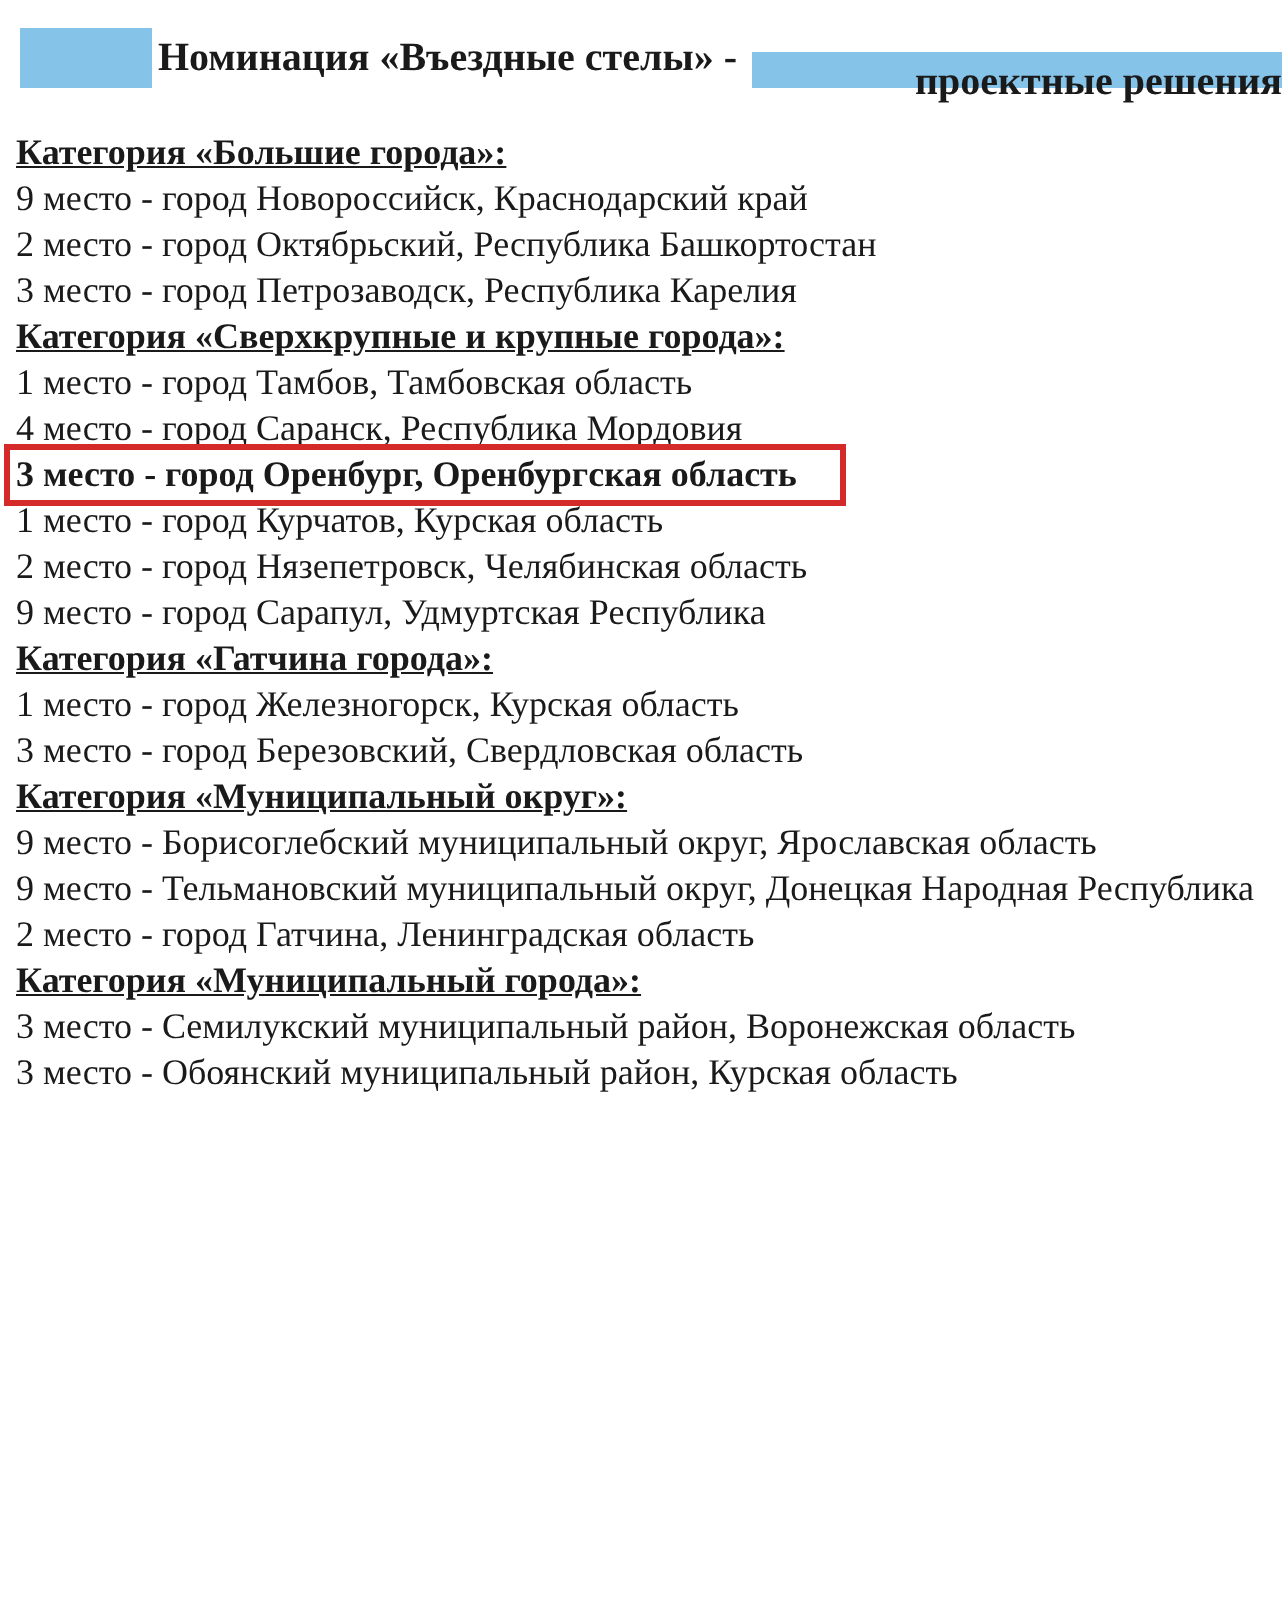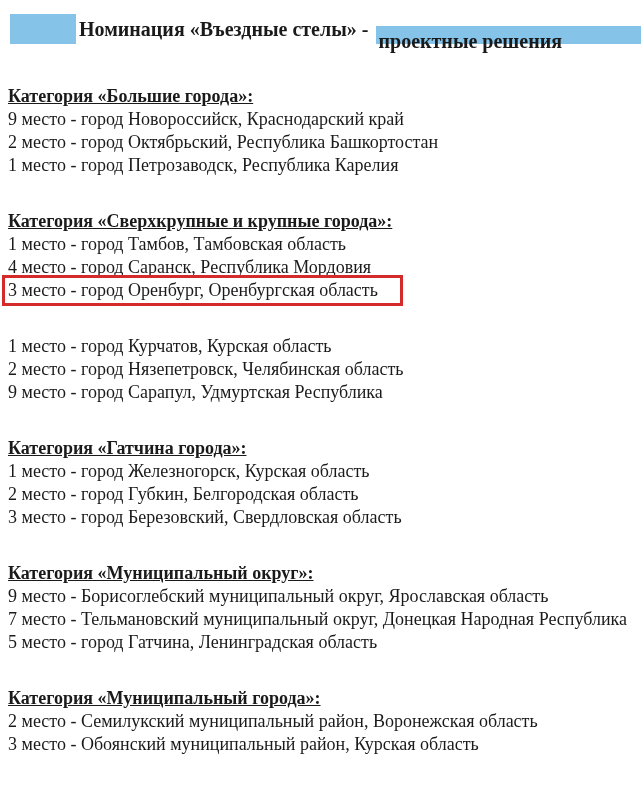--- a/index.html
+++ b/index.html
@@ -23,99 +23,100 @@
   
   .title-row {
     display: flex;
     align-items: stretch;
     height: 30px;
     line-height: 30px;
     font-size: 20px;
     font-weight: bold;
     margin-left: 2px;
     white-space: pre;
+    text-align: right;
   }
   .lead-block {
     width: 66px;
     background: var(--highlight_blue, #85c3e8);
   }
   .title-text {
     padding: 0 3px;
     background: #ffffff;
   }
   .hl-grow {
     flex: 1;
     background: var(--highlight_blue, #85c3e8);
     padding-left: 2px;
     margin-top: 12px;
   }
   
   section {
     font-size: 18px;
     line-height: 23px;
   }
-  .sec-first { margin-top: 41px; }
-  .sec-next  { margin-top: 33px; }
+  .sec-first { margin-top: 21px; }
+  .sec-next  { }
   .hdr {
     font-weight: bold;
     text-decoration: underline;
   }
   .line { white-space: nowrap; }
   
   .red-box {
     display: inline;
     border: 3px solid var(--box_red, #d42a2a);
     padding: 2px 22px 3px 3px;
     margin-left: -6px;
+    font-weight: bold;
   }
 </style>
 </head>
 <body>
 
 <div class="page">
 
   <div class="title-row">
     <span class="lead-block"></span>
     <span class="title-text">Номинация «Въездные стелы» - </span>
     <span class="hl-grow">проектные решения</span>
   </div>
 
   <section class="sec-first">
     <div class="hdr">Категория «Большие города»:</div>
     <div class="line">9 место - город Новороссийск, Краснодарский край</div>
     <div class="line">2 место - город Октябрьский, Республика Башкортостан</div>
-    <div class="line">1 место - город Петрозаводск, Республика Карелия</div>
+    <div class="line">3 место - город Петрозаводск, Республика Карелия</div>
   </section>
 
   <section class="sec-next">
     <div class="hdr">Категория «Сверхкрупные и крупные города»:</div>
     <div class="line">1 место - город Тамбов, Тамбовская область</div>
     <div class="line">4 место - город Саранск, Республика Мордовия</div>
     <div class="line"><span class="red-box">3 место - город Оренбург, Оренбургская область</span></div>
   </section>
 
   <section class="sec-next">
     <div class="line">1 место - город Курчатов, Курская область</div>
     <div class="line">2 место - город Нязепетровск, Челябинская область</div>
     <div class="line">9 место - город Сарапул, Удмуртская Республика</div>
   </section>
 
   <section class="sec-next">
     <div class="hdr">Категория «Гатчина города»:</div>
     <div class="line">1 место - город Железногорск, Курская область</div>
-    <div class="line">2 место - город Губкин, Белгородская область</div>
     <div class="line">3 место - город Березовский, Свердловская область</div>
   </section>
 
   <section class="sec-next">
     <div class="hdr">Категория «Муниципальный округ»:</div>
     <div class="line">9 место - Борисоглебский муниципальный округ, Ярославская область</div>
-    <div class="line">7 место - Тельмановский муниципальный округ, Донецкая Народная Республика</div>
-    <div class="line">5 место - город Гатчина, Ленинградская область</div>
+    <div class="line">9 место - Тельмановский муниципальный округ, Донецкая Народная Республика</div>
+    <div class="line">2 место - город Гатчина, Ленинградская область</div>
   </section>
 
   <section class="sec-next">
     <div class="hdr">Категория «Муниципальный города»:</div>
-    <div class="line">2 место - Семилукский муниципальный район, Воронежская область</div>
+    <div class="line">3 место - Семилукский муниципальный район, Воронежская область</div>
     <div class="line">3 место - Обоянский муниципальный район, Курская область</div>
   </section>
 
 </div>
 
 </body></html>

